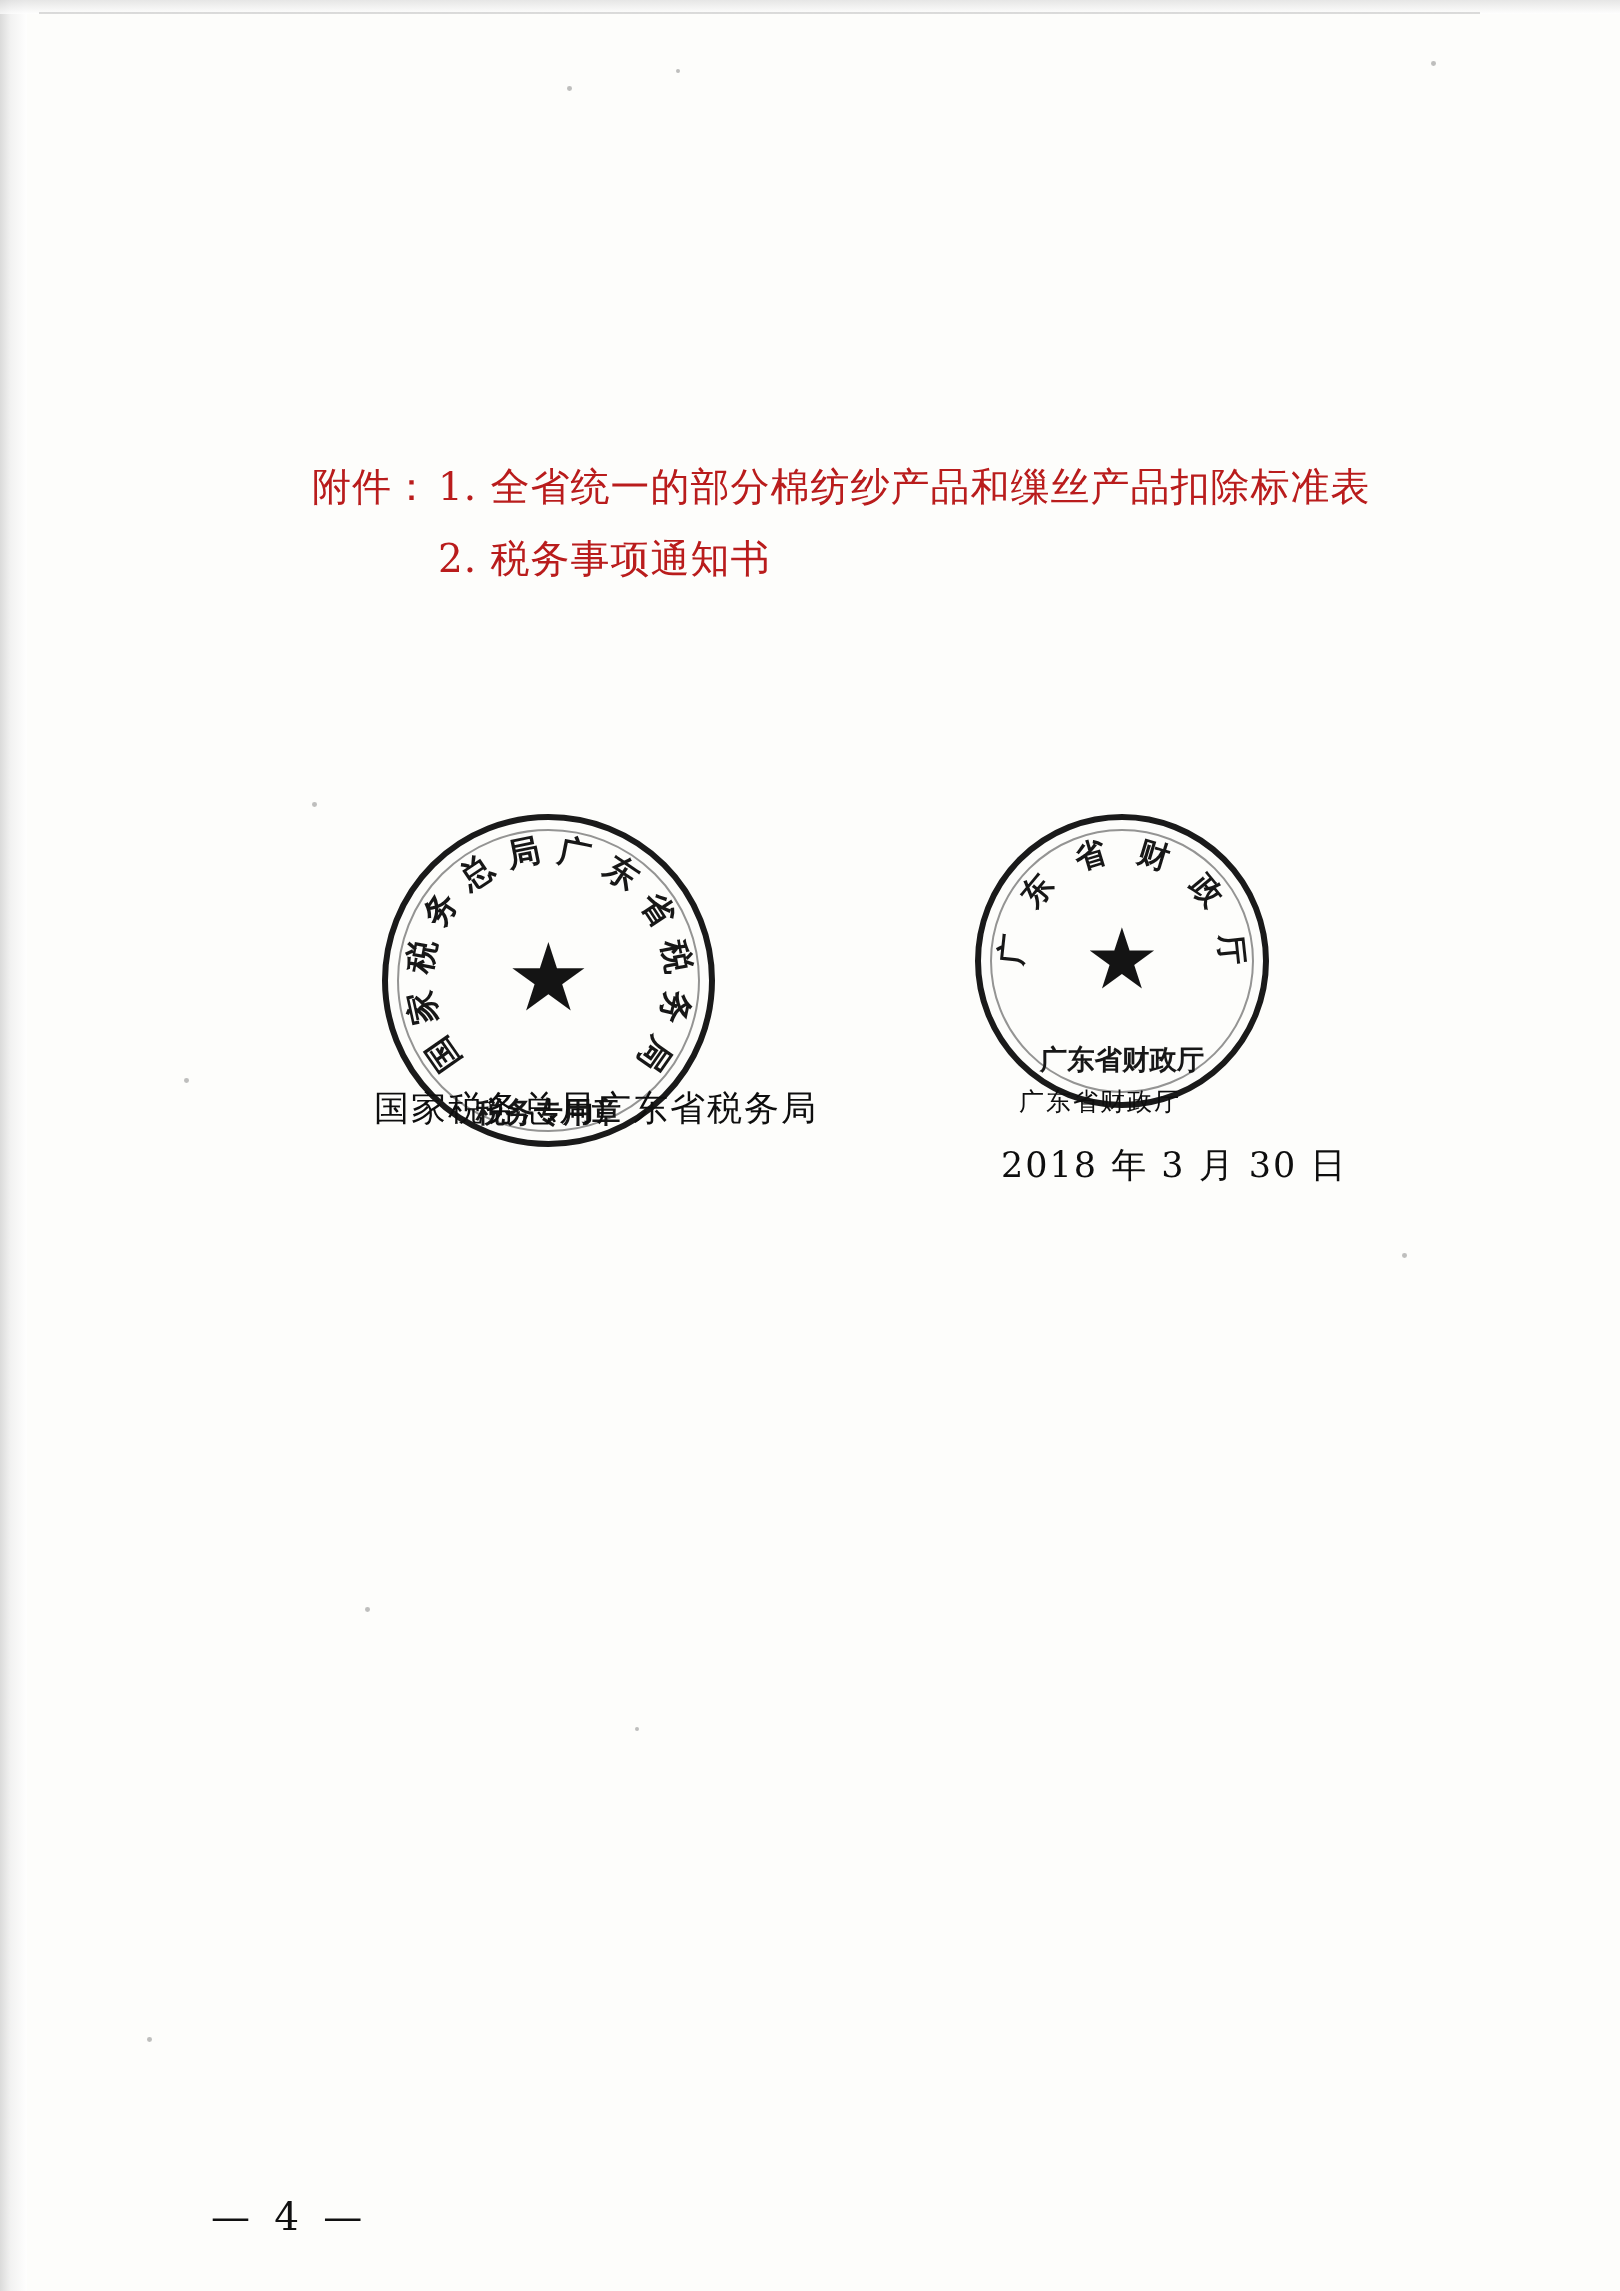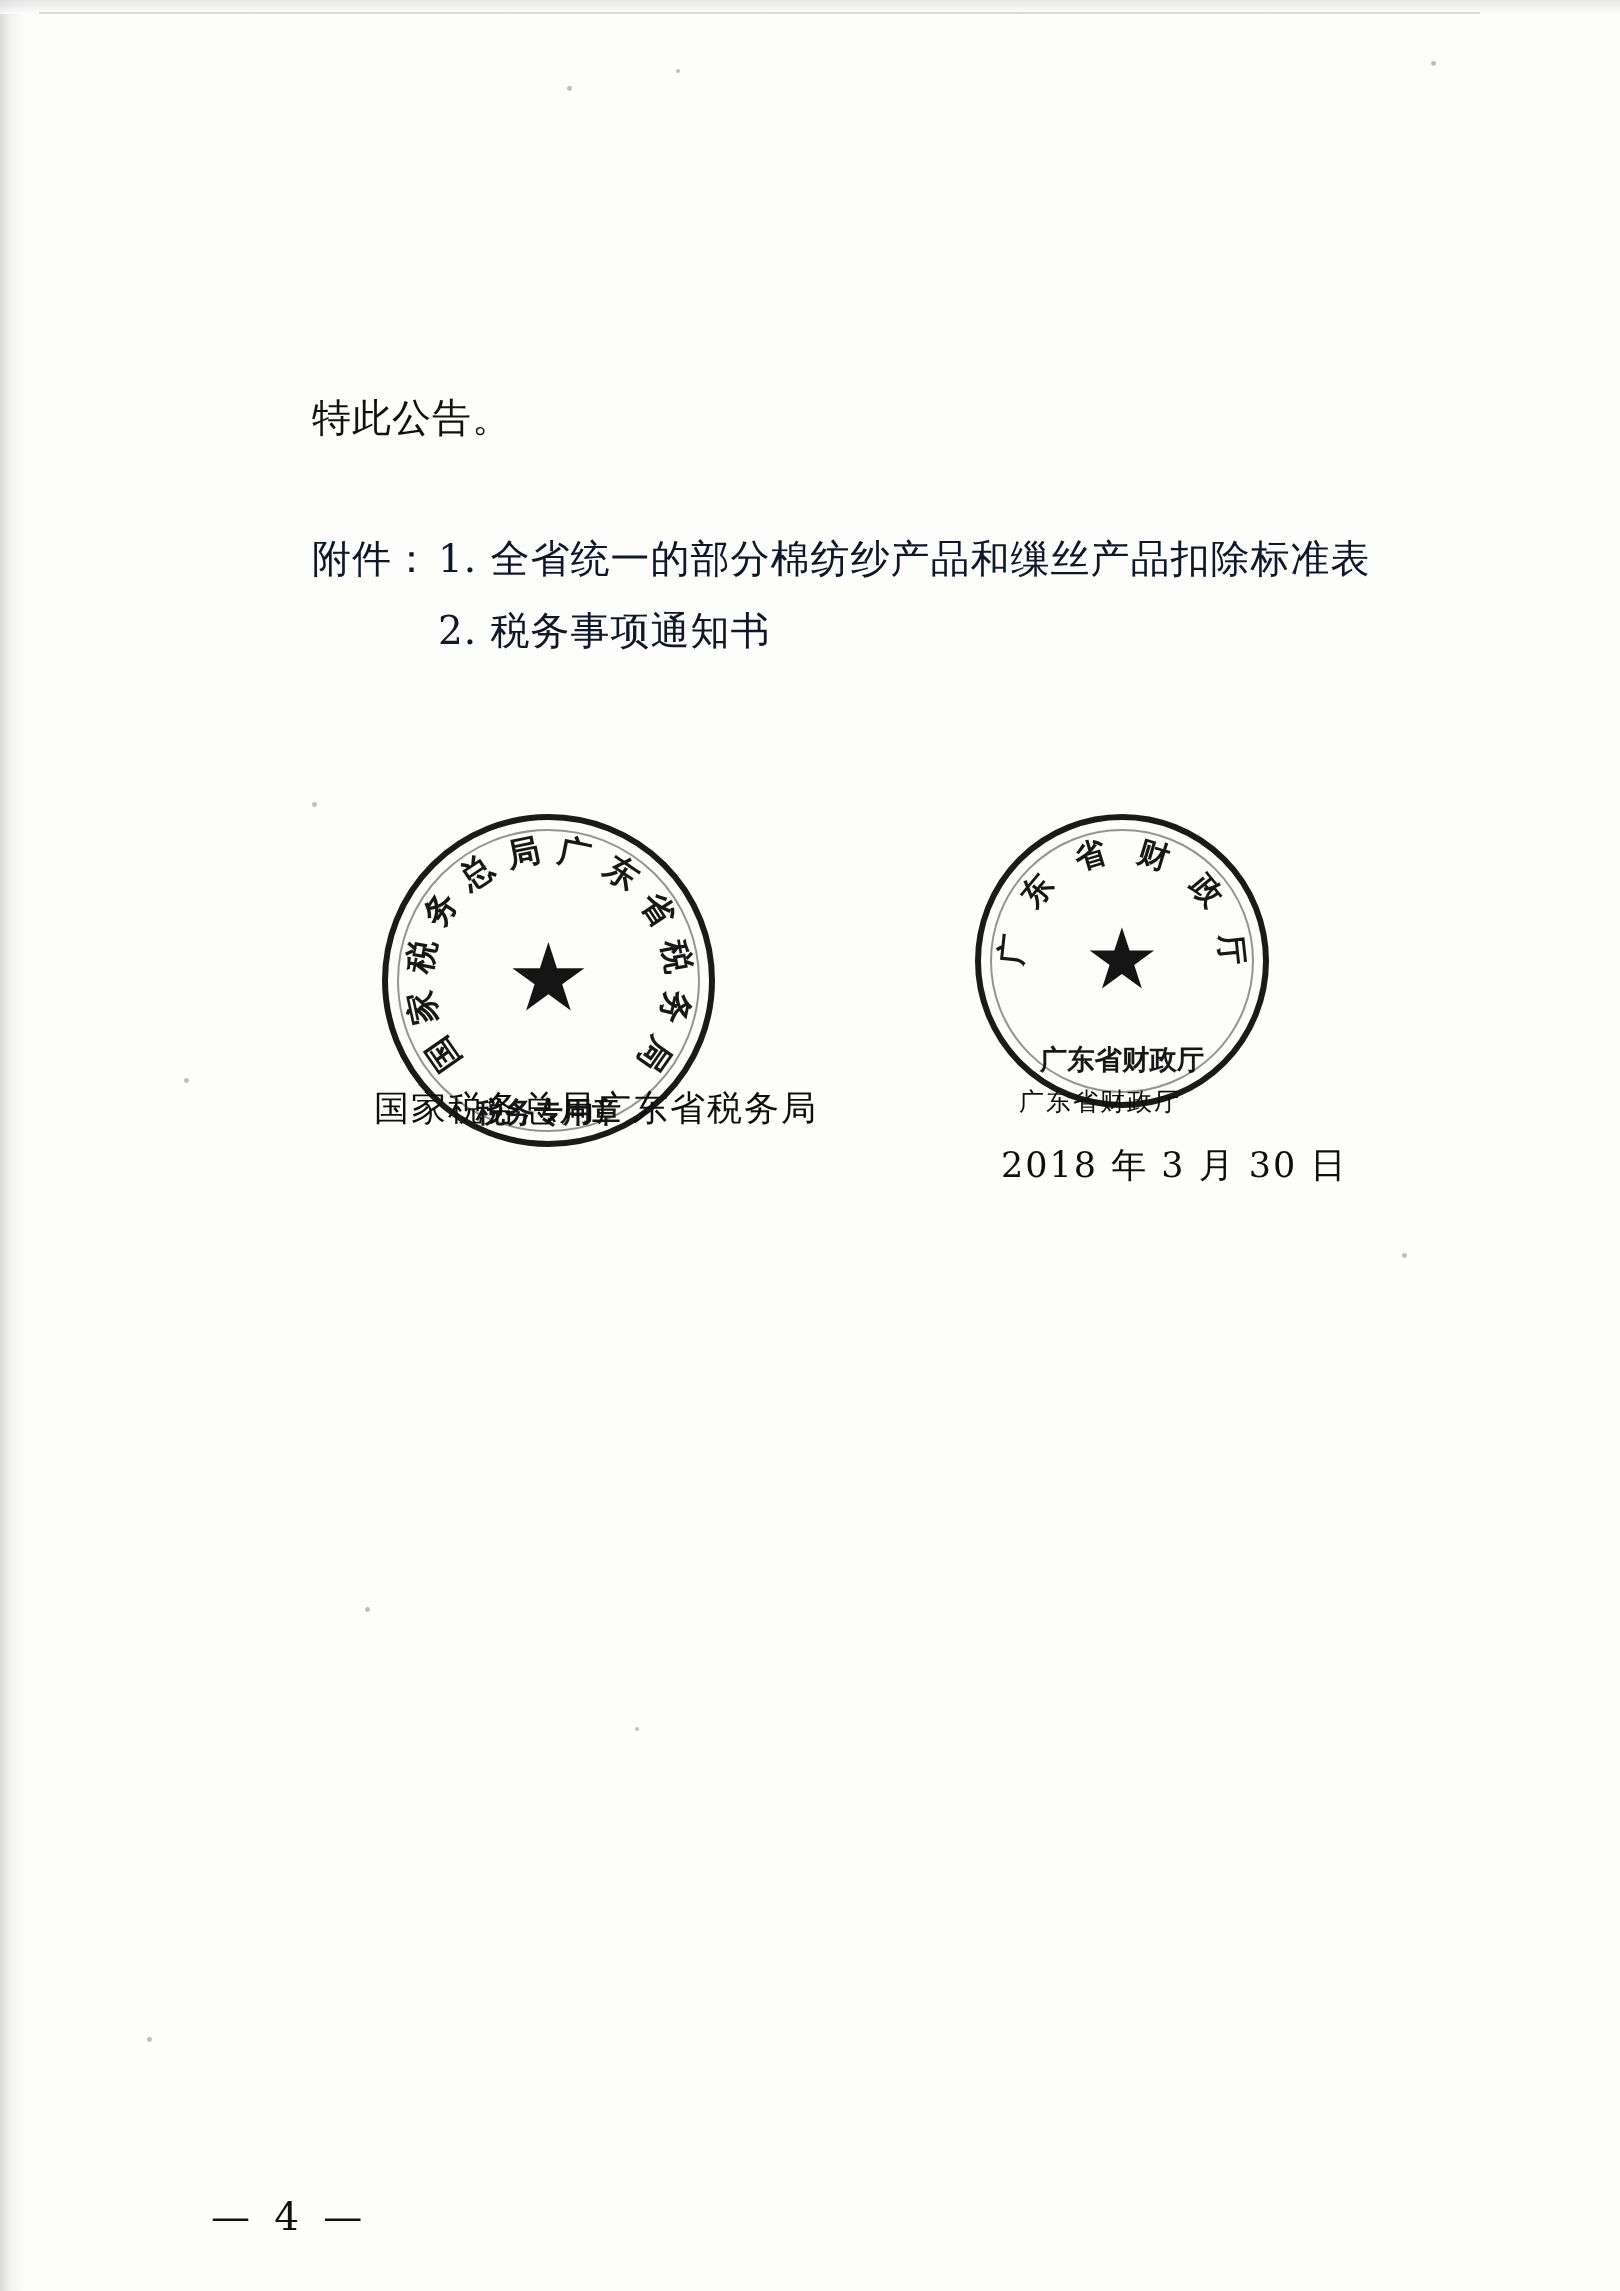--- a/index.html
+++ b/index.html
@@ -62,21 +62,21 @@
     color: #101010;
     font-family: "DejaVu Serif", "Liberation Serif", serif;
   }
   .para-gap {
     height: 69px;
   }
   .attach-block {
     font-size: 39px;
     line-height: 1.85;
     letter-spacing: 1px;
-    color: #0f172a;
+    color: #b91c1c;
   }
   .attach-row {
     display: flex;
     align-items: flex-start;
   }
   .attach-label {
     white-space: nowrap;
   }
   .attach-items {
     display: flex;
@@ -214,21 +214,20 @@
   <div class="speck" style="left:676px; top:69px; width:3.9px; height:3.9px;"></div>
   <div class="speck" style="left:1431px; top:61px; width:4.9px; height:4.9px;"></div>
   <div class="speck" style="left:312px; top:802px; width:4.9px; height:4.9px;"></div>
   <div class="speck" style="left:184px; top:1078px; width:4.9px; height:4.9px;"></div>
   <div class="speck" style="left:1402px; top:1253px; width:4.9px; height:4.9px;"></div>
   <div class="speck" style="left:365px; top:1607px; width:4.9px; height:4.9px;"></div>
   <div class="speck" style="left:635px; top:1727px; width:3.9px; height:3.9px;"></div>
   <div class="speck" style="left:147px; top:2037px; width:4.9px; height:4.9px;"></div>
 
   <div class="doc-body">
-    <div class="para">特此公告。</div>
     <div class="para-gap"></div>
     <div class="attach-block">
       <div class="attach-row">
         <span class="attach-label">附件：</span>
         <span class="attach-items">
           <span class="attach-item">1. 全省统一的部分棉纺纱产品和缫丝产品扣除标准表</span>
           <span class="attach-item">2. 税务事项通知书</span>
         </span>
       </div>
     </div>

